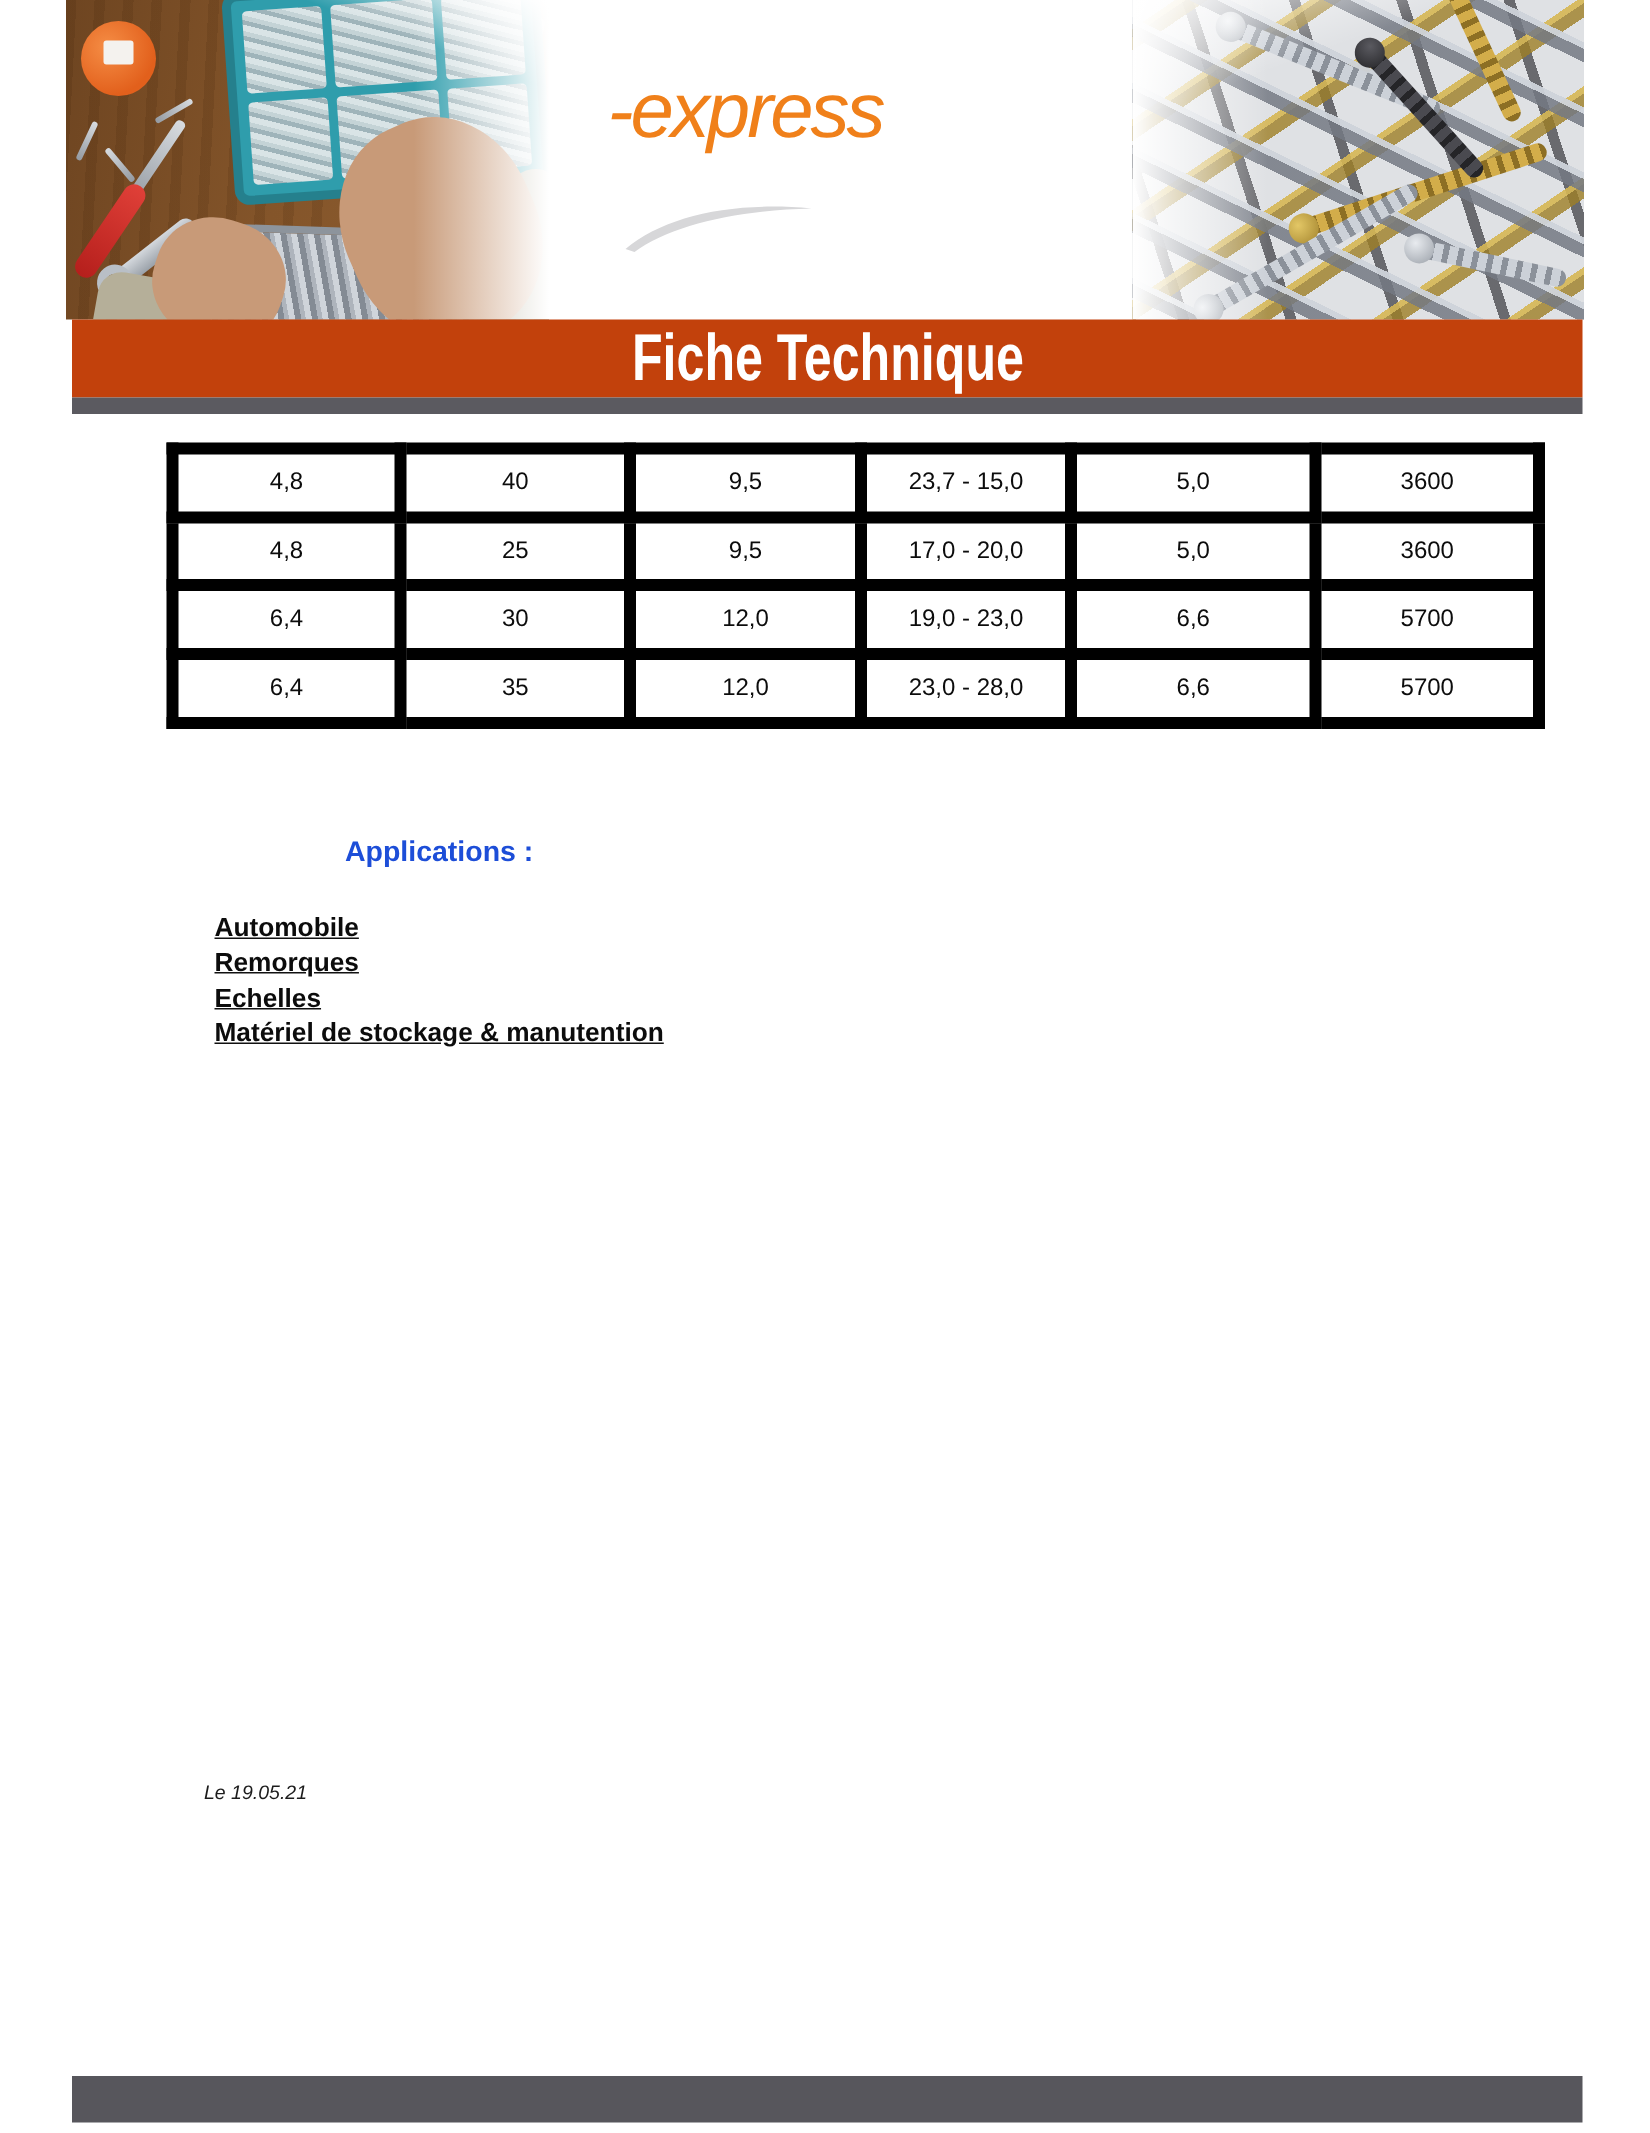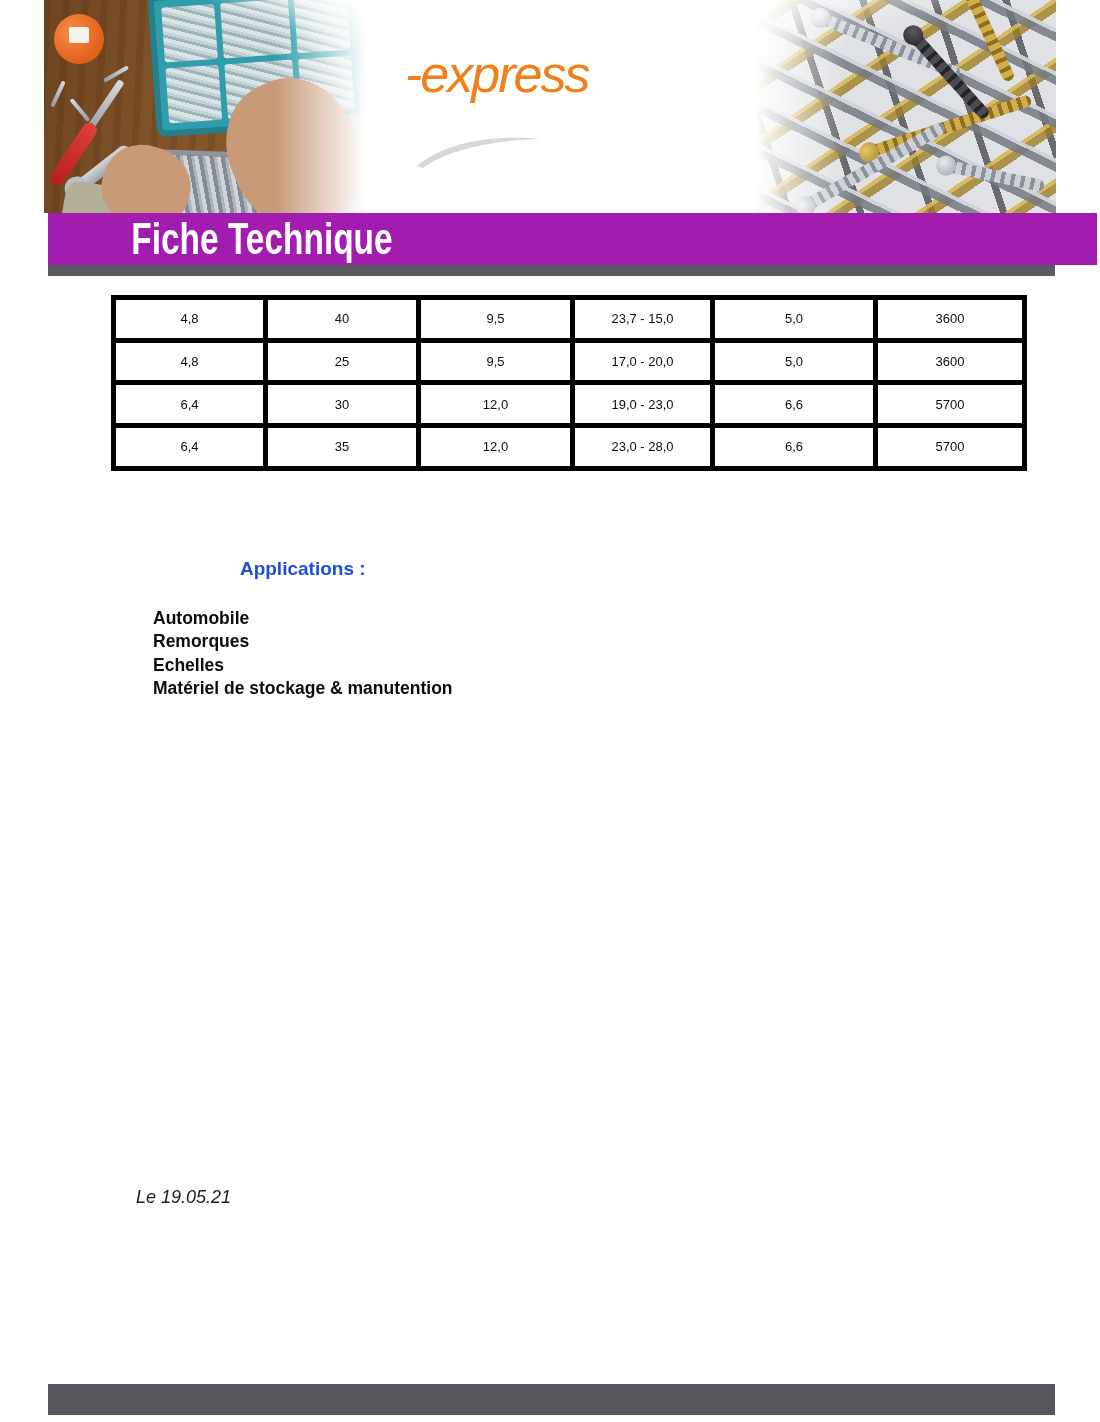--- a/index.html
+++ b/index.html
@@ -116,50 +116,50 @@
     font-size:92px;font-weight:700;letter-spacing:-5px;color:#53545a;line-height:1;
   }
   .logo-express{
     font-size:52px;font-weight:400;font-style:italic;color:#f0801a;
     letter-spacing:-2px;line-height:1;
   }
   .logo-swoosh{position:absolute;left:8px;top:86px;width:130px;height:34px;}
   
   .banner{
     position:absolute;left:48px;top:213px;width:1007px;height:52px;
-    background:#a21caf;display:flex;align-items:center;justify-content:flex-start;padding-left:42px;
+    background:#c2410c;display:flex;align-items:center;justify-content:center;
   }
   .banner-title{
     color:#ffffff;font-weight:700;font-size:44px;line-height:1;
     transform:scaleX(0.76);letter-spacing:0px;
   }
   .gray-bar{
     position:absolute;left:48px;top:265px;width:1007px;height:11px;background:#5b5a60;
   }
   
   .spec-table{
     position:absolute;left:111px;top:295px;width:911px;
     border-collapse:collapse;table-layout:fixed;
   }
   .spec-table td{
-    border:5px solid #000000;height:37.7px;text-align:center;vertical-align:middle;
-    font-size:13px;color:#0c0c0c;padding:0;
+    border:8px solid #000000;height:37.7px;text-align:center;vertical-align:middle;
+    font-size:16px;color:#0c0c0c;padding:0;
   }
   
   .applications{position:absolute;left:137px;top:558px;}
   .applications-heading{
     color:#1d4ed8;font-weight:700;font-size:19px;margin:0 0 27px 0;text-align:center;
   }
-  .applications-list{margin:16px;padding:0;list-style:none;}
+  .applications-list{margin:6px;padding:0;list-style:none;text-decoration:underline;}
   .applications-list li{
     font-weight:700;font-size:17.5px;line-height:23.3px;color:#0c0c0c;
   }
   
   .date-note{
-    position:absolute;left:136px;top:1187px;font-style:italic;font-size:18px;color:#1c1c1c;
+    position:absolute;left:136px;top:1187px;font-style:italic;font-size:13px;color:#1c1c1c;
   }
   .footer-bar{
     position:absolute;left:48px;top:1384px;width:1007px;height:31px;background:#57565c;
   }
 </style>
 </head>
 <body>
 
 <div class="page">
 

